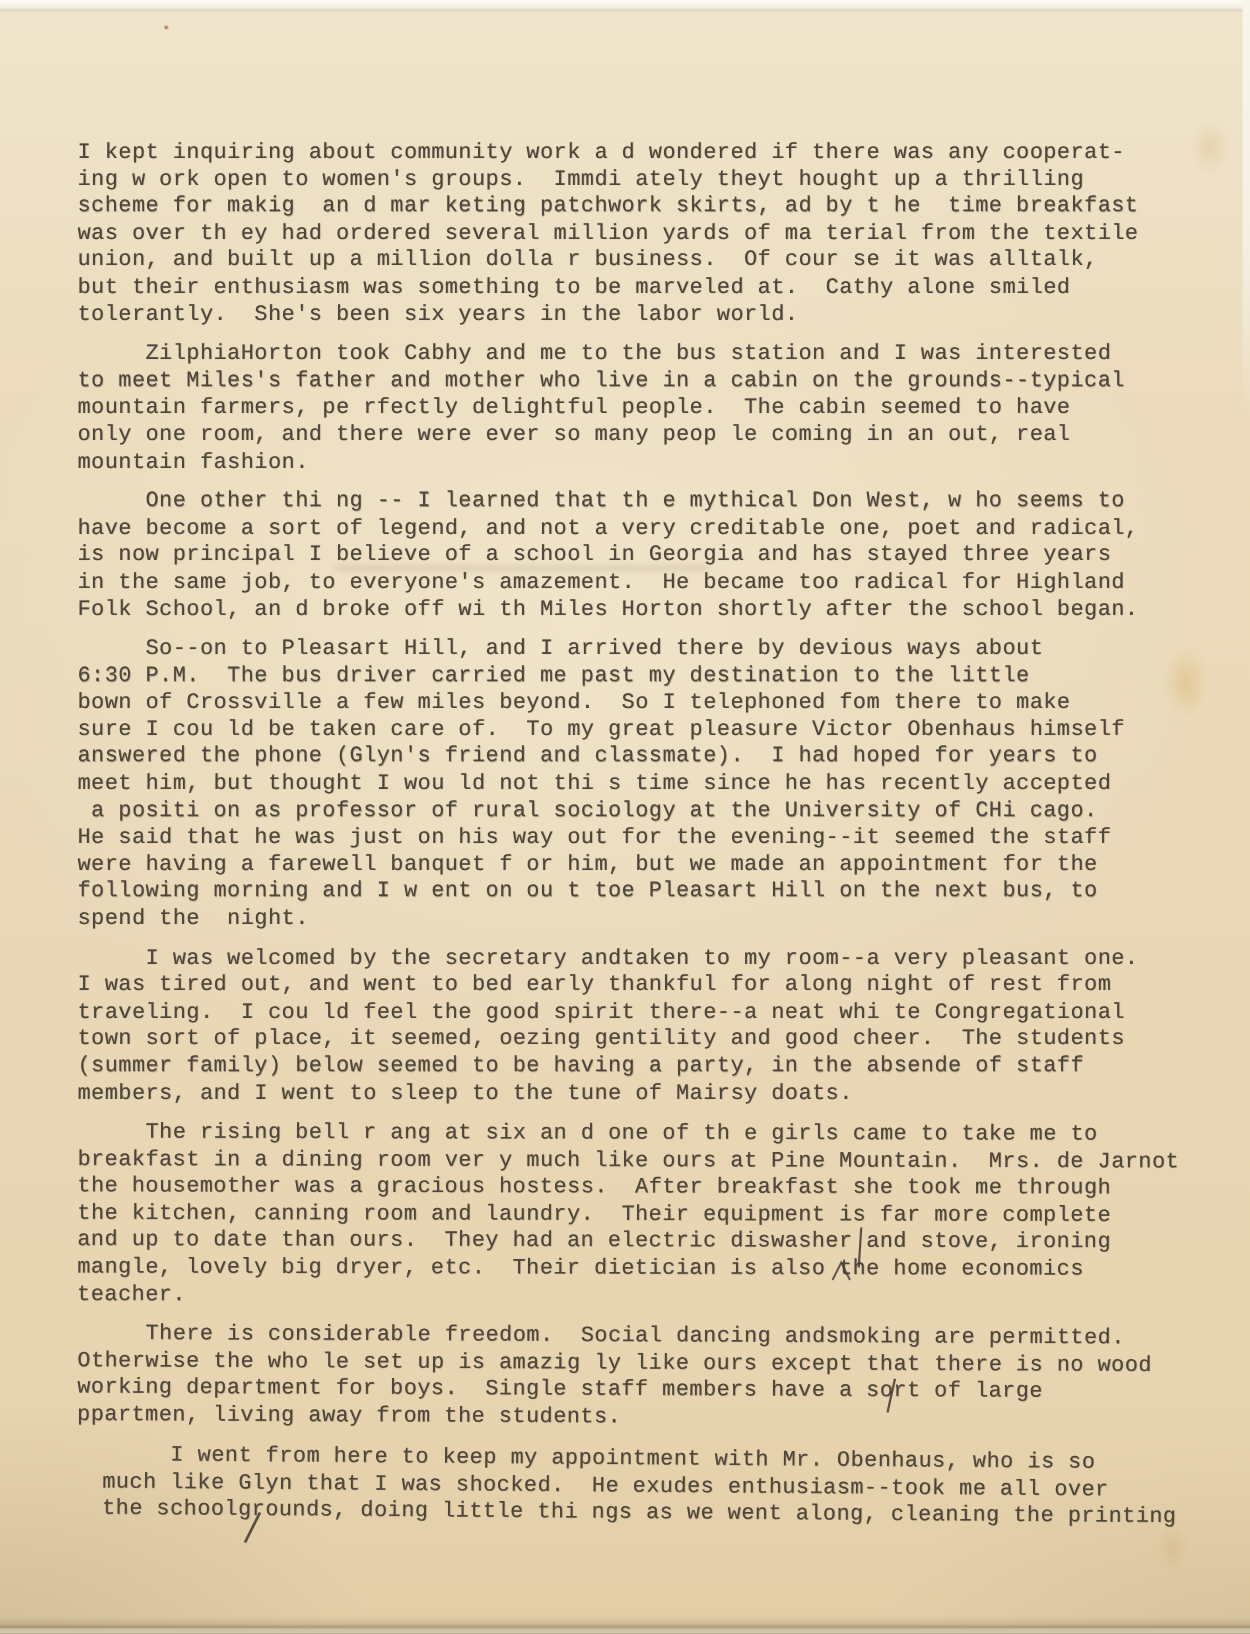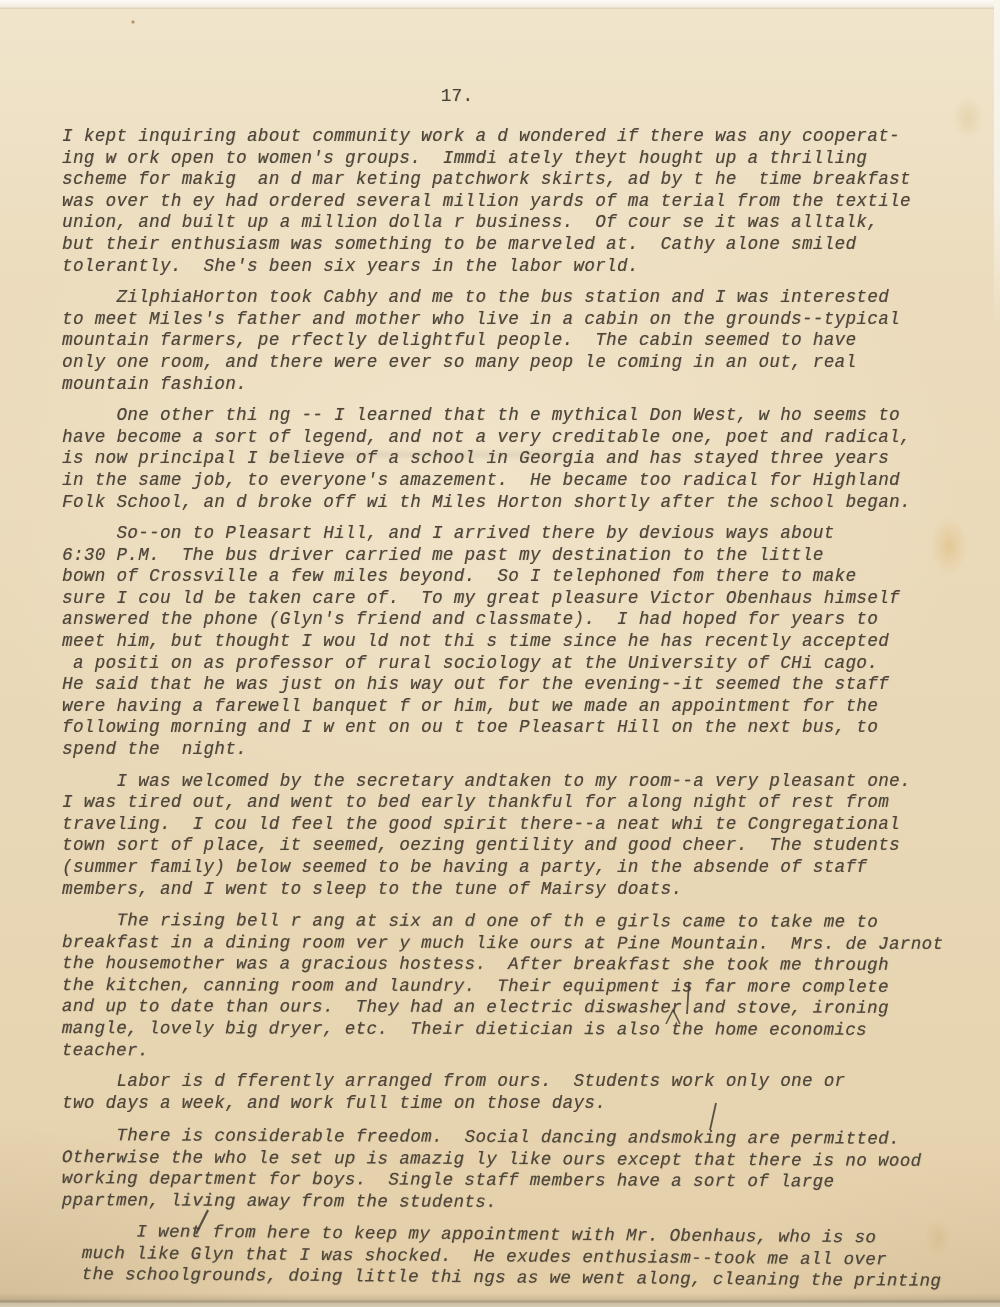--- a/index.html
+++ b/index.html
@@ -60,21 +60,21 @@
     text-shadow: 0.4px 0.3px 0.7px rgba(82,70,56,.55);
     white-space: pre;
   }
   .page-number {
     position: absolute;
     left: 62px; top: 86px; width: 790px;
     text-align: center;
   }
   .body-text {
     position: absolute;
-    left: 62px; top: 126px; width: 930px; font-style: italic;
+    left: 62px; top: 112px; width: 930px;
   }
   .para { margin: 0 0 10px 0; transform-origin: left top; }
   .para.tilt-a { transform: rotate(0.12deg); }
   .para.tilt-b { transform: rotate(0.25deg); }
   .para.shifted { margin-left: 20px; transform: rotate(0.45deg); }
   .pen-marks {
     position: absolute; left: 0; top: 0;
     pointer-events: none;
   }
 </style>
@@ -82,21 +82,20 @@
 <body>
 
 <div class="scan">
   <div class="paper"></div>
 
   <div class="edge-top"></div>
   <div class="edge-right"></div>
   <div class="edge-bottom"></div>
   <div class="smudge"></div>
 
-  <div class="typed page-number">17.</div>
 
   <div class="body-text">
     <div class="typed para">I kept inquiring about community work a d wondered if there was any cooperat-
 ing w ork open to women's groups.  Immdi ately theyt hought up a thrilling
 scheme for makig  an d mar keting patchwork skirts, ad by t he  time breakfast
 was over th ey had ordered several million yards of ma terial from the textile
 union, and built up a million dolla r business.  Of cour se it was alltalk,
 but their enthusiasm was something to be marveled at.  Cathy alone smiled
 tolerantly.  She's been six years in the labor world.</div>
     <div class="typed para">     ZilphiaHorton took Cabhy and me to the bus station and I was interested
@@ -126,22 +125,20 @@
 town sort of place, it seemed, oezing gentility and good cheer.  The students
 (summer family) below seemed to be having a party, in the absende of staff
 members, and I went to sleep to the tune of Mairsy doats.</div>
     <div class="typed para tilt-a">     The rising bell r ang at six an d one of th e girls came to take me to
 breakfast in a dining room ver y much like ours at Pine Mountain.  Mrs. de Jarnot
 the housemother was a gracious hostess.  After breakfast she took me through
 the kitchen, canning room and laundry.  Their equipment is far more complete
 and up to date than ours.  They had an electric diswasher and stove, ironing
 mangle, lovely big dryer, etc.  Their dietician is also the home economics
 teacher.</div>
-    <div class="typed para">     Labor is d fferently arranged from ours.  Students work only one or
-two days a week, and work full time on those days.</div>
     <div class="typed para tilt-b">     There is considerable freedom.  Social dancing andsmoking are permitted.
 Otherwise the who le set up is amazig ly like ours except that there is no wood
 working department for boys.  Single staff members have a sort of large
 ppartmen, living away from the students.</div>
     <div class="typed para shifted">     I went from here to keep my appointment with Mr. Obenhaus, who is so
 much like Glyn that I was shocked.  He exudes enthusiasm--took me all over
 the schoolgrounds, doing little thi ngs as we went along, cleaning the printing</div>
   </div>
 
   <svg class="pen-marks" width="1000" height="1307" viewBox="0 0 1000 1307">

